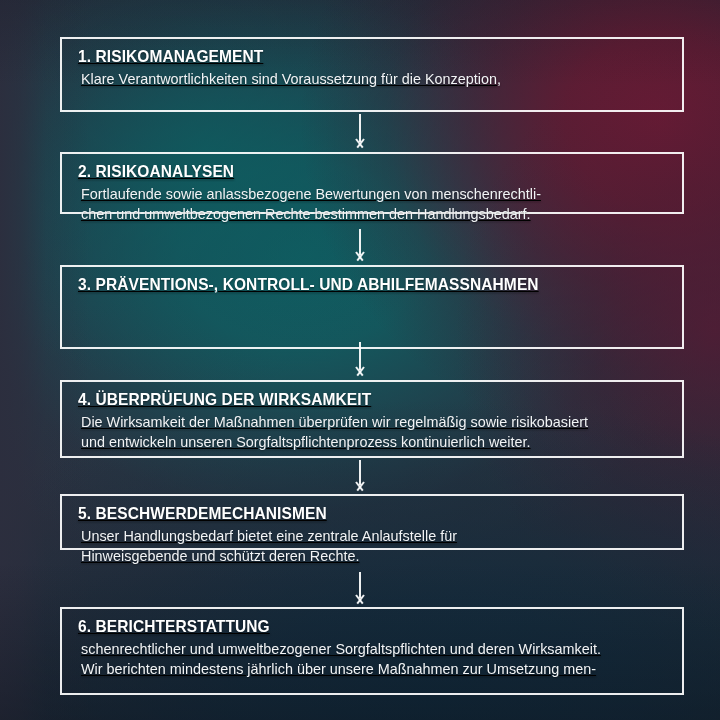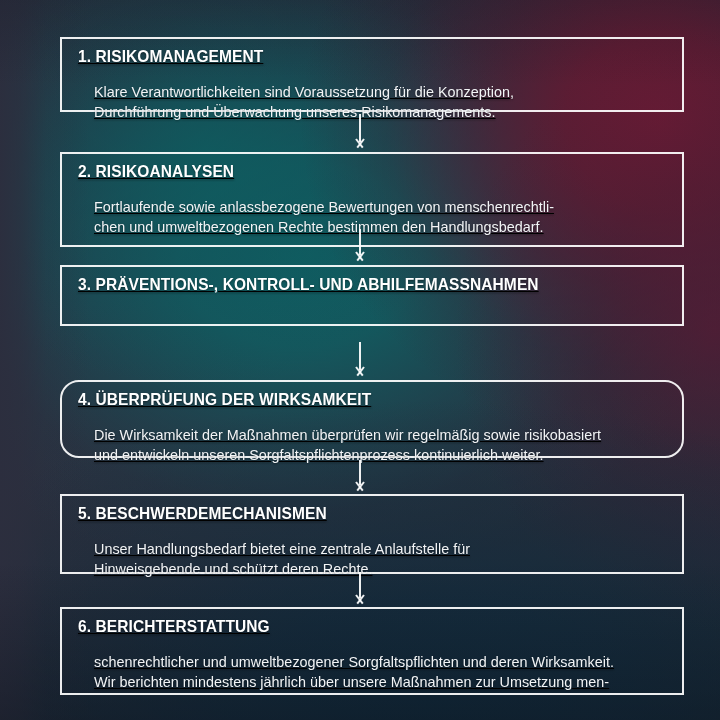--- a/index.html
+++ b/index.html
@@ -104,21 +104,21 @@
     transform: scaleX(0.94);
     transform-origin: left center;
     white-space: nowrap;
     margin: 0 0 3px 0;
     text-shadow: 0 1px 2px rgba(0,0,0,0.45);
   }
   .step-body {
     font-size: 14.4px;
     line-height: 1.42;
     color: #f2f4f6;
-    margin: 16px;
+    margin: 3px;
     text-shadow: 0 1px 2px rgba(0,0,0,0.40);
   }
   .step-body .ln { display: block; }
   
   .connector {
     position: absolute;
     left: 353px;
     width: 14px;
   }
   .connector .stem {
@@ -167,65 +167,64 @@
   <div class="bg-layer" id="bg-navy"></div>
   <div class="bg-layer" id="bg-leftdark"></div>
   <div class="bg-layer" id="bg-vignette"></div>
 
   <div id="flow">
 
     <div class="step-box" style="top:37px; height:75px;">
       <div class="step-title">1. RISIKOMANAGEMENT</div>
       <div class="step-body">
         <span class="ln">Klare Verantwortlichkeiten sind Voraussetzung für die Konzeption,</span>
-        <span class="ln">Durchführung und Überwachung unseres Risikomanagements.</span>
       </div>
     </div>
 
     <div class="connector" style="top:114px; height:36px;">
       <div class="stem" style="height:28px;"></div>
       <div class="head" style="top:25px;"></div>
     </div>
 
-    <div class="step-box" style="top:152px; height:95px;">
+    <div class="step-box" style="top:152px; height:62px;">
       <div class="step-title">2. RISIKOANALYSEN</div>
       <div class="step-body">
         <span class="ln">Fortlaufende sowie anlassbezogene Bewertungen von menschenrechtli-</span>
         <span class="ln">chen und umweltbezogenen Rechte bestimmen den Handlungsbedarf.</span>
       </div>
     </div>
 
     <div class="connector" style="top:229px; height:36px;">
       <div class="stem" style="height:26px;"></div>
       <div class="head" style="top:23px;"></div>
     </div>
 
-    <div class="step-box" style="top:265px; height:61px;">
+    <div class="step-box" style="top:265px; height:84px;">
       <div class="step-title">3. PRÄVENTIONS-, KONTROLL- UND ABHILFEMASSNAHMEN</div>
     </div>
 
     <div class="connector" style="top:342px; height:38px;">
       <div class="stem" style="height:28px;"></div>
       <div class="head" style="top:25px;"></div>
     </div>
 
-    <div class="step-box" style="top:380px; height:78px;border-radius:19px;">
+    <div class="step-box" style="top:380px; height:78px;">
       <div class="step-title">4. ÜBERPRÜFUNG DER WIRKSAMKEIT</div>
       <div class="step-body">
         <span class="ln">Die Wirksamkeit der Maßnahmen überprüfen wir regelmäßig sowie risikobasiert</span>
         <span class="ln">und entwickeln unseren Sorgfaltspflichtenprozess kontinuierlich weiter.</span>
       </div>
     </div>
 
     <div class="connector" style="top:460px; height:34px;">
       <div class="stem" style="height:25px;"></div>
       <div class="head" style="top:22px;"></div>
     </div>
 
-    <div class="step-box" style="top:494px; height:80px;">
+    <div class="step-box" style="top:494px; height:56px;">
       <div class="step-title">5. BESCHWERDEMECHANISMEN</div>
       <div class="step-body">
         <span class="ln">Unser Handlungsbedarf bietet eine zentrale Anlaufstelle für</span>
         <span class="ln">Hinweisgebende und schützt deren Rechte.</span>
       </div>
     </div>
 
     <div class="connector" style="top:572px; height:35px;">
       <div class="stem" style="height:26px;"></div>
       <div class="head" style="top:23px;"></div>

